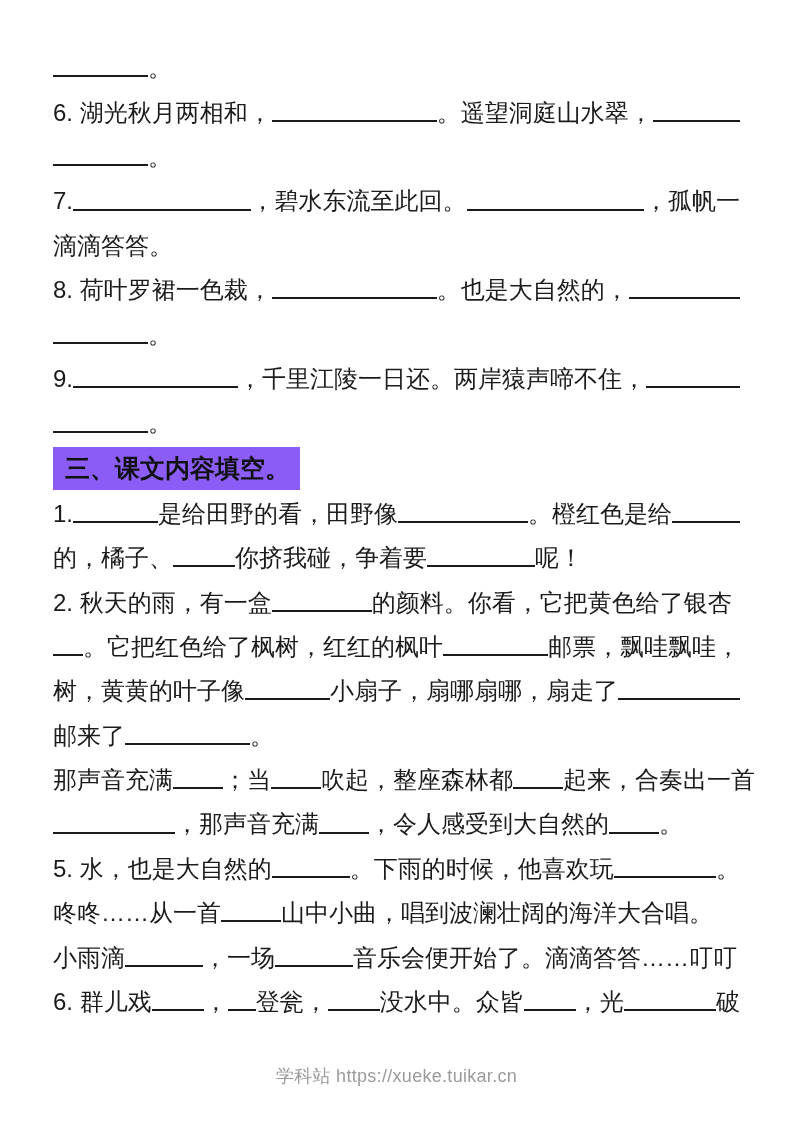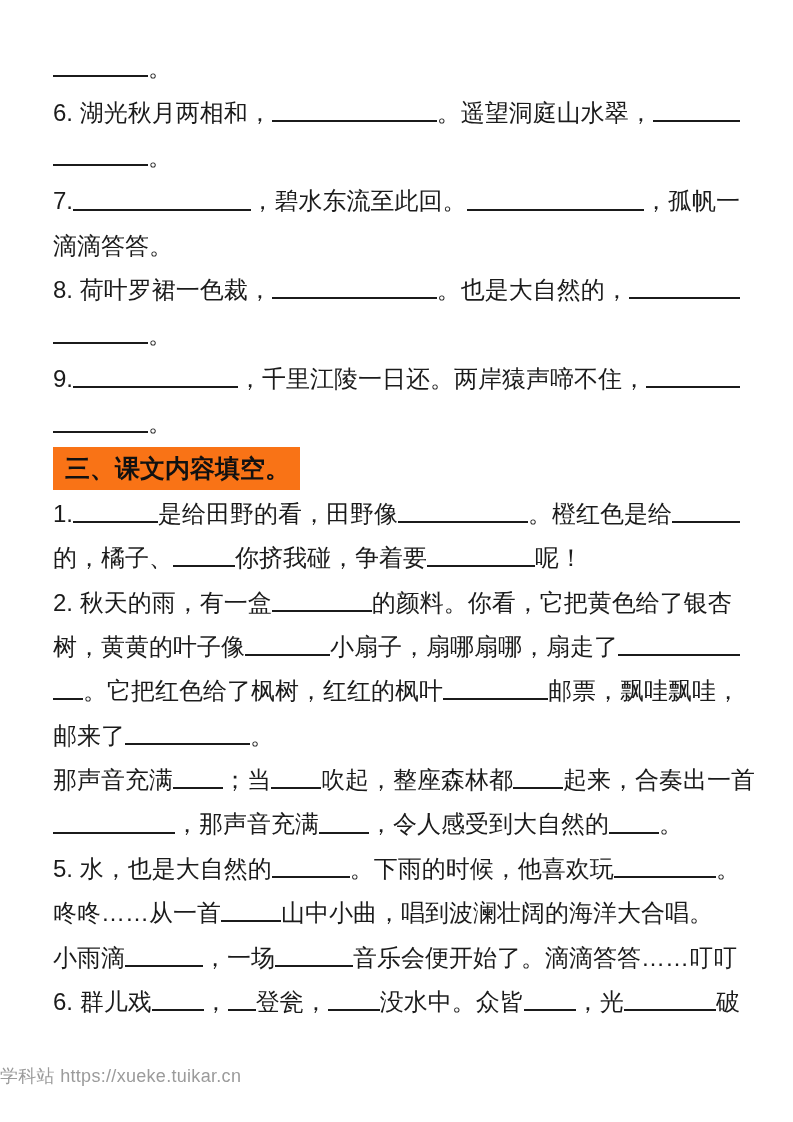--- a/index.html
+++ b/index.html
@@ -34,31 +34,32 @@
     height: 2px;
     margin-bottom: 3px;
     flex: 0 0 auto;
   }
   .blank.fill { flex: 1 1 auto; }
   .header-line { height: 46px; }
   .header-badge {
     position: relative;
     top: 8px;
     display: inline-block;
-    background: #f97316;
+    background: #8b5cf6;
     color: #111111;
     font-weight: bold;
     font-size: 25px;
     line-height: 1.15;
     padding: 7px 10px 7px 12px;
   }
   .footer {
     position: absolute;
     left: 0; right: 0;
     top: 1064px;
+    text-align: center;
     font-size: 18px;
     color: #9b9b9b;
     letter-spacing: 0.3px;
   }
 </style>
 </head>
 <body>
 
 <div class="page">
   <div class="content">
@@ -123,30 +124,30 @@
         <span class="t">你挤我碰，争着要</span>
         <span class="blank" style="width: 108px;"></span>
         <span class="t">呢！</span>
       </div>
       <div class="line">
         <span class="t">2. 秋天的雨，有一盒</span>
         <span class="blank" style="width: 100px;"></span>
         <span class="t">的颜料。你看，它把黄色给了银杏</span>
       </div>
       <div class="line">
-        <span class="t">树，黄黄的叶子像</span>
-        <span class="blank" style="width: 85px;"></span>
-        <span class="t">小扇子，扇哪扇哪，扇走了</span>
-        <span class="blank fill"></span>
-      </div>
-      <div class="line">
         <span class="blank" style="width: 30px;"></span>
         <span class="t">。它把红色给了枫树，红红的枫叶</span>
         <span class="blank" style="width: 105px;"></span>
         <span class="t">邮票，飘哇飘哇，</span>
+      </div>
+      <div class="line">
+        <span class="t">树，黄黄的叶子像</span>
+        <span class="blank" style="width: 85px;"></span>
+        <span class="t">小扇子，扇哪扇哪，扇走了</span>
+        <span class="blank fill"></span>
       </div>
       <div class="line">
         <span class="t">邮来了</span>
         <span class="blank" style="width: 125px;"></span>
         <span class="t">。</span>
       </div>
       <div class="line">
         <span class="t">那声音充满</span>
         <span class="blank" style="width: 50px;"></span>
         <span class="t">；当</span>

